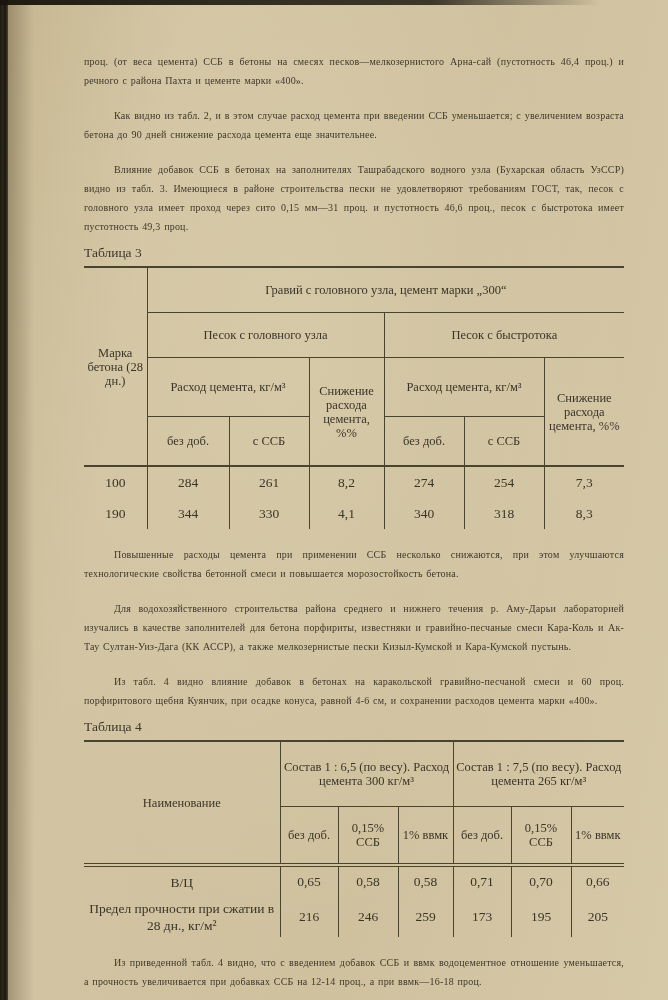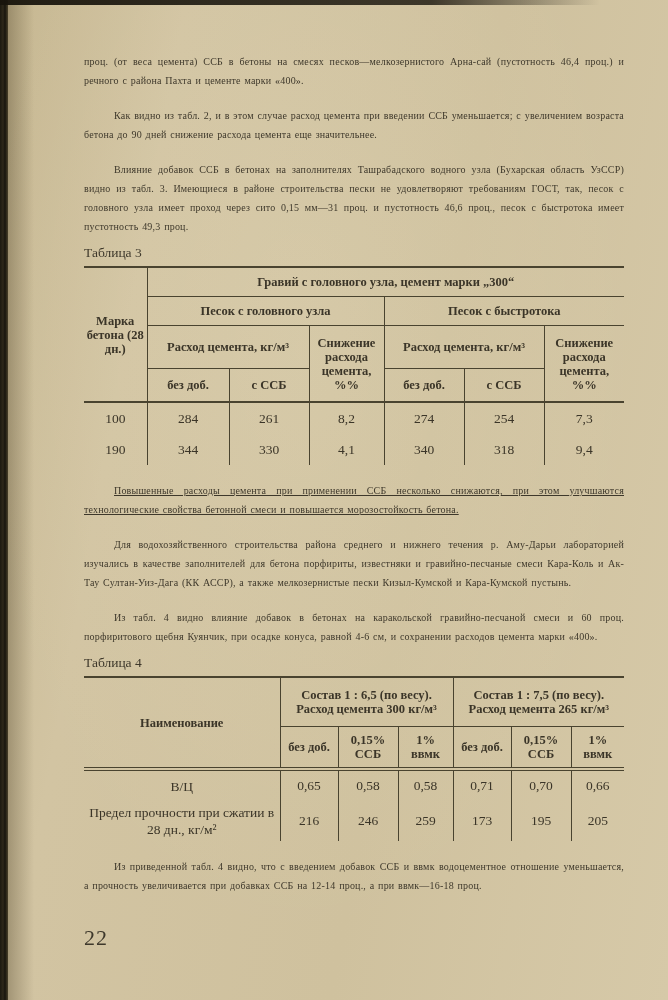--- a/index.html
+++ b/index.html
@@ -29,37 +29,37 @@
   p.body-par {
     margin:0; font-size:10px; line-height:19px; text-align:justify;
     letter-spacing:0.2px; word-spacing:1px;
   }
   p.ind { text-indent:30px;margin-top:16px; }
   .tcap { font-size:13.5px; margin:9px 2px 5px 0; }
   table.t {
     width:100%; border-collapse:collapse; table-layout:fixed;
     font-size:12.5px; color:#3b3528; border-top:2px solid #49432f;
   }
-  table.t th { font-weight:bold; text-align:center; padding:4px 2px; line-height:14px; vertical-align:middle; }
+  table.t th { font-weight:normal; text-align:center; padding:12px 2px; line-height:14px; vertical-align:middle; }
   table.t td { text-align:center; padding:3px 2px; font-size:13.5px; vertical-align:middle; }
   .bl { border-left:1px solid #49432f; }
   .hb { border-bottom:1px solid #49432f; }
   .hb2 { border-bottom:2px solid #49432f; }
   .db { border-bottom:4px double #49432f; }
   .row-mid td { height:24px; }
   td.lab { text-align:left; padding-left:4px; line-height:17px; font-size:14px; }
   .t3-r1 th { height:20px; }
   .t3-r2 th { height:20px; }
   .t3-r3 th { height:34px; }
   .t3-r4 th { height:24px; }
   .t3-data td { height:25px; }
   .t4-r1 th { height:40px; }
   .t4-r2 th { height:32px; }
   .mt8 { margin-top:8px; }
-  .mt10 { margin-top:10px;text-decoration:underline; }
+  .mt10 { margin-top:10px; }
   .pageno { font-size:22px; margin-top:30px; letter-spacing:1px; }
 </style>
 </head>
 <body>
 
 <div class="edge-left"></div>
 <div class="edge-left-shadow"></div>
 <div class="edge-top"></div>
 
 <div class="content">
@@ -110,21 +110,21 @@
       <td class="bl">254</td>
       <td class="bl">7,3</td>
     </tr>
     <tr class="t3-data">
       <td>190</td>
       <td class="bl">344</td>
       <td class="bl">330</td>
       <td class="bl">4,1</td>
       <td class="bl">340</td>
       <td class="bl">318</td>
-      <td class="bl">9,4</td>
+      <td class="bl">8,3</td>
     </tr>
   </tbody>
     </table>
 
   <p class="body-par ind mt10">Повышенные расходы цемента при применении ССБ несколько снижаются, при этом улучшаются технологические свойства бетонной смеси и повышается морозостойкость бетона.</p>
   <p class="body-par ind">Для водохозяйственного строительства района среднего и нижнего течения р. Аму-Дарьи лабораторией изучались в качестве заполнителей для бетона порфириты, известняки и гравийно-песчаные смеси Кара-Коль и Ак-Тау Султан-Уиз-Дага (КК АССР), а также мелкозернистые пески Кизыл-Кумской и Кара-Кумской пустынь.</p>
   <p class="body-par ind">Из табл. 4 видно влияние добавок в бетонах на каракольской гравийно-песчаной смеси и 60 проц. порфиритового щебня Куянчик, при осадке конуса, равной 4-6 см, и сохранении расходов цемента марки «400».</p>
 
   <div class="tcap">Таблица 4</div>
 

